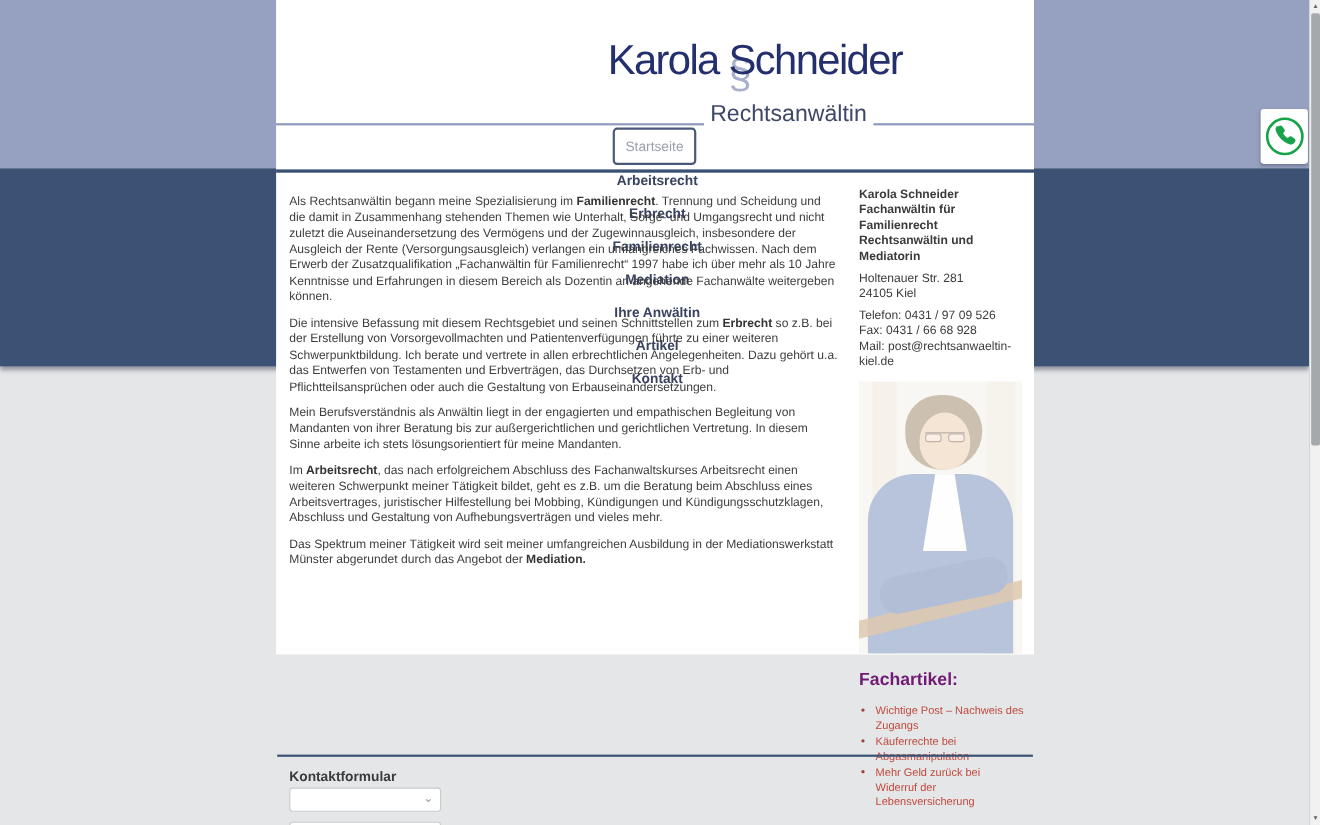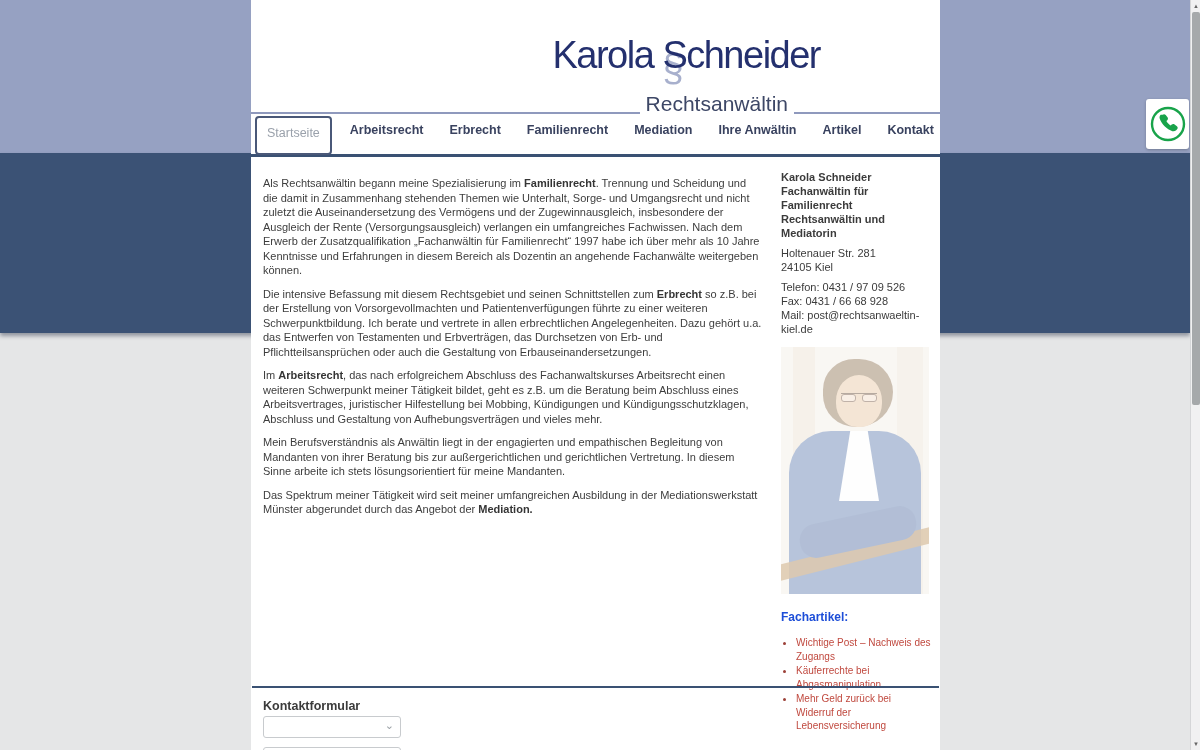--- a/index.html
+++ b/index.html
@@ -6,38 +6,38 @@
   html,body { margin:0; padding:0; }
   body {
     width:1200px; height:750px; position:relative; overflow:hidden;
     background:#e5e6e7; font-family:"Liberation Sans", sans-serif;
   }
   
   .band-top  { position:absolute; left:0; top:0;    width:1190px; height:153px; background:#96a1c2; }
   .band-navy { position:absolute; left:0; top:153px; width:1190px; height:180px; background:#3b5275;
                box-shadow:0 3px 4px rgba(40,50,70,.45); }
   
-  .content { position:absolute; left:251px; top:0; width:689px; height:750px; background:#ffffff; }
+  .content { position:absolute; left:251px; top:0; width:689px; height:595px; background:#ffffff; }
 
   
   .logo { position:absolute; top:36px; right:120px; font-size:38px; letter-spacing:-1.5px;
           color:#24306e; line-height:1; white-space:nowrap; }
   .s-hold { position:relative; display:inline-block; }
   .s-para { position:absolute; left:0px; top:13px; color:#a8b0cd; letter-spacing:0; }
   .s-top  { position:relative; }
   .subtitle-row { position:absolute; top:88px; left:0; width:100%; height:26px;
                   display:flex; align-items:flex-end; }
   .subtitle-row .line { height:2px; background:#8f99bd; }
   .line-left  { flex:1; }
   .line-right { width:146px; }
   .subtitle { font-size:21px; color:#3d4766; margin:0 6px; line-height:1; }
 
   
   .nav { position:absolute; top:115px; left:0; width:100%; height:42px;
-         border-bottom:3px solid #3a5173; display:flex; padding-left:4px; }
+         border-bottom:3px solid #3a5173; display:flex; align-items:center; padding-left:4px;flex-direction:column; }
   .nav-item { font-size:12.5px; font-weight:bold; color:#39425f; padding:8px 13px; cursor:pointer; white-space:nowrap; }
   .nav-item.active { font-weight:normal; color:#9aa1ab; border:2px solid #4a5878; border-radius:4px;
                      padding:8px 10px; background:#fff; margin-right:5px; position:relative; top:1px; }
 
   
   .article { position:absolute; top:176px; left:12px; width:500px; }
   .article p { margin:0 0 9px 0; font-size:11px; line-height:14.5px; color:#3d3d3d; }
   .article b { color:#353535; }
 
   
@@ -59,21 +59,21 @@
   .photo .blazer { position:absolute; left:8px; top:84px; width:132px; height:163px; background:#8ba0c5;
                    border-radius:42px 42px 0 0; }
   .photo .lapel { position:absolute; left:58px; top:84px; width:40px; height:70px; background:#fdfdfd;
                   clip-path:polygon(28% 0,72% 0,100% 100%,0 100%); }
   .photo .rail { position:absolute; left:-12px; top:198px; width:180px; height:16px; background:#c9a87c;
                  transform:rotate(-14deg); opacity:.85; }
   .photo .arm { position:absolute; left:18px; top:168px; width:118px; height:34px; background:#8397bd;
                 border-radius:16px; transform:rotate(-12deg); }
   .photo .fade { position:absolute; inset:0; background:rgba(255,255,255,.38); }
 
-  .fach-heading { margin-top:16px; font-size:12px; font-weight:bold; color:#1d4ed8; }
+  .fach-heading { margin-top:16px; font-size:16px; font-weight:bold; color:#701a75; }
   .fach-list { margin:12px 0 0 0; padding-left:15px; }
   .fach-list li { margin:0 0 1px 0; color:#9c4038; }
   .fach-list a { color:#c0493f; font-size:10px; line-height:12.5px; text-decoration:none; cursor:pointer; }
 
   
   .bottom-divider { position:absolute; top:686px; left:1px; width:687px; height:2px; background:#3a5173; }
   .form-title { position:absolute; top:699px; left:12px; font-size:12.5px; font-weight:bold; color:#3b3b3b; }
   .select-wrap { position:absolute; top:716px; left:12px; width:138px; height:22px; }
   .select-wrap select { width:100%; height:100%; border:1px solid #c8cbce; border-radius:3px; background:#fff;
                         -webkit-appearance:none; appearance:none; padding:0 20px 0 6px; font-size:11px; color:#3b3b3b; }
@@ -119,22 +119,22 @@
       <div class="nav-item">Familienrecht</div>
       <div class="nav-item">Mediation</div>
       <div class="nav-item">Ihre Anwältin</div>
       <div class="nav-item">Artikel</div>
       <div class="nav-item">Kontakt</div>
     </nav>
 
   <main class="article" id="article">
       <p>Als Rechtsanwältin begann meine Spezialisierung im <b>Familienrecht</b>. Trennung und Scheidung und die damit in Zusammenhang stehenden Themen wie Unterhalt, Sorge- und Umgangsrecht und nicht zuletzt die Auseinandersetzung des Vermögens und der Zugewinnausgleich, insbesondere der Ausgleich der Rente (Versorgungsausgleich) verlangen ein umfangreiches Fachwissen. Nach dem Erwerb der Zusatzqualifikation „Fachanwältin für Familienrecht“ 1997 habe ich über mehr als 10 Jahre Kenntnisse und Erfahrungen in diesem Bereich als Dozentin an angehende Fachanwälte weitergeben können.</p>
       <p>Die intensive Befassung mit diesem Rechtsgebiet und seinen Schnittstellen zum <b>Erbrecht</b> so z.B. bei der Erstellung von Vorsorgevollmachten und Patientenverfügungen führte zu einer weiteren Schwerpunktbildung. Ich berate und vertrete in allen erbrechtlichen Angelegenheiten. Dazu gehört u.a. das Entwerfen von Testamenten und Erbverträgen, das Durchsetzen von Erb- und Pflichtteilsansprüchen oder auch die Gestaltung von Erbauseinandersetzungen.</p>
+      <p>Mein Berufsverständnis als Anwältin liegt in der engagierten und empathischen Begleitung von Mandanten von ihrer Beratung bis zur außergerichtlichen und gerichtlichen Vertretung. In diesem Sinne arbeite ich stets lösungsorientiert für meine Mandanten.</p>
       <p>Im <b>Arbeitsrecht</b>, das nach erfolgreichem Abschluss des Fachanwaltskurses Arbeitsrecht einen weiteren Schwerpunkt meiner Tätigkeit bildet, geht es z.B. um die Beratung beim Abschluss eines Arbeitsvertrages, juristischer Hilfestellung bei Mobbing, Kündigungen und Kündigungsschutzklagen, Abschluss und Gestaltung von Aufhebungsverträgen und vieles mehr.</p>
-      <p>Mein Berufsverständnis als Anwältin liegt in der engagierten und empathischen Begleitung von Mandanten von ihrer Beratung bis zur außergerichtlichen und gerichtlichen Vertretung. In diesem Sinne arbeite ich stets lösungsorientiert für meine Mandanten.</p>
       <p>Das Spektrum meiner Tätigkeit wird seit meiner umfangreichen Ausbildung in der Mediationswerkstatt Münster abgerundet durch das Angebot der <b>Mediation.</b></p>
     </main>
 
   <aside class="sidebar">
     <div class="contact-group bold" id="contact-name">
         <div>Karola Schneider</div>
         <div>Fachanwältin für Familienrecht</div>
         <div>Rechtsanwältin und Mediatorin</div>
       </div>
     <div class="contact-group" id="contact-address">

